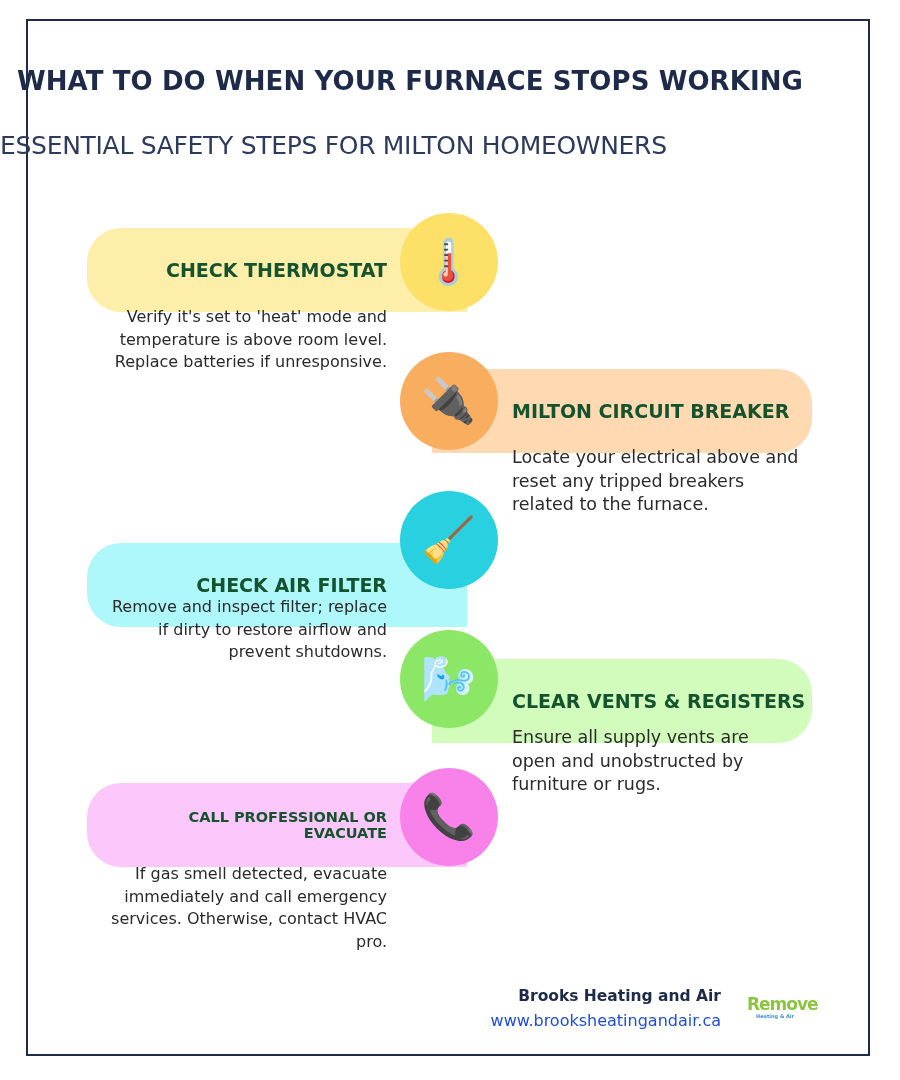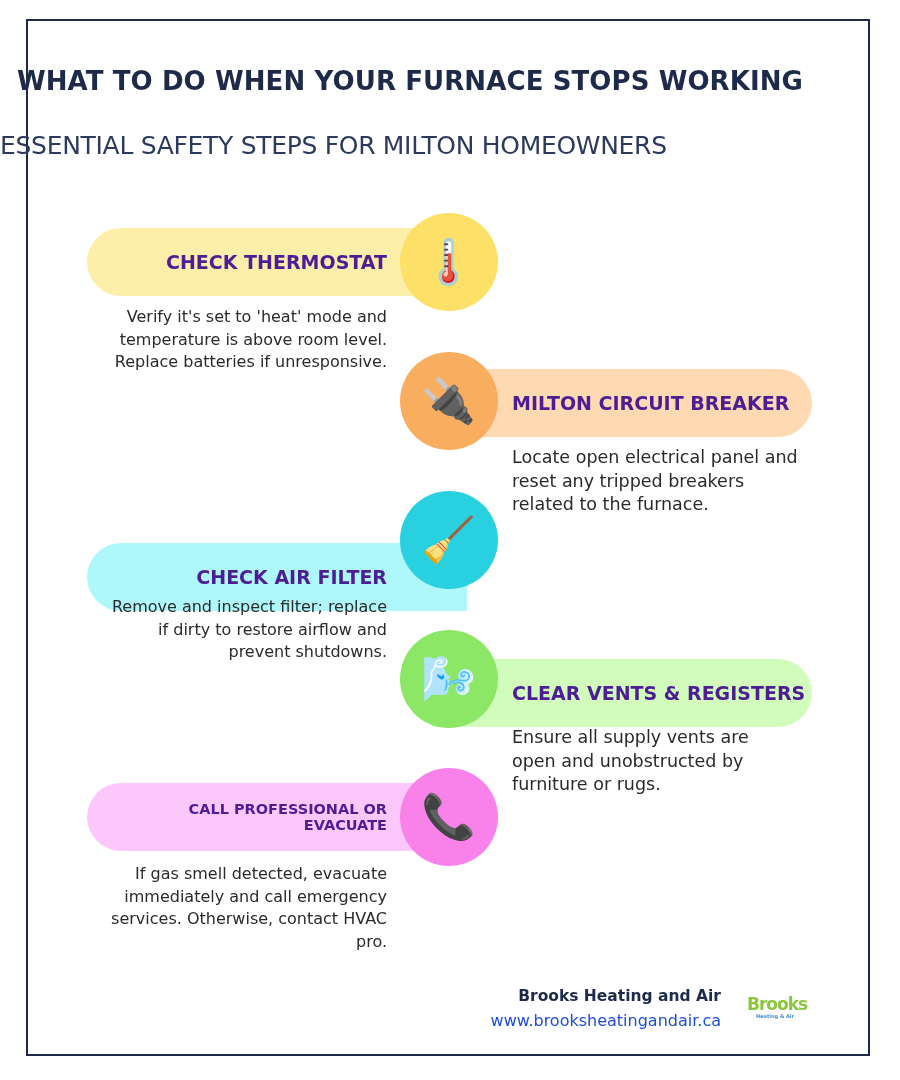--- a/index.html
+++ b/index.html
@@ -17,23 +17,23 @@
       position: absolute; left: 0; top: 66px; width: 820px; text-align: center;
       font-size: 26px; font-weight: bold; color: #1e2a4a; letter-spacing: 0.1px;
       font-family: "DejaVu Sans", sans-serif;
     }
     .subtitle {
       position: absolute; left: 0; top: 131px; width: 900px; text-align: left;
       font-size: 25px; color: #2c3a5e; font-weight: normal;
       font-family: "DejaVu Sans", sans-serif; letter-spacing: -0.3px;
     }
     .pill {
-      position: absolute; height: 68px; box-sizing: border-box;
+      position: absolute; height: 84px; box-sizing: border-box;
       display: flex; align-items: center;
-      font-weight: bold; color: #4c1d95;
+      font-weight: bold; color: #14532d;
       font-family: "DejaVu Sans", sans-serif;
     }
     .pill.left {
       left: 87px; width: 380px; border-radius: 34px 0 0 34px;
       justify-content: flex-end; padding-right: 80px; text-align: right;
       font-size: 19px;
     }
     .pill.right {
       left: 432px; width: 380px; border-radius: 0 34px 34px 0;
       justify-content: flex-start; padding-left: 80px;
@@ -81,21 +81,21 @@
   <span>🌡️</span>
 </div>
 <div class="desc left" style="top:306px;">Verify it's set to 'heat' mode and temperature is above room level. Replace batteries if unresponsive.</div>
 
 <div class="pill right" style="top:369px; background:#fed9b2;">
   <span>MILTON CIRCUIT BREAKER</span>
 </div>
 <div class="circle" style="left:400px; top:352px; background:#f9ad5f;">
   <span>🔌</span>
 </div>
-<div class="desc right" style="top:446px;">Locate open electrical panel and reset any tripped breakers related to the furnace.</div>
+<div class="desc right" style="top:446px;">Locate your electrical above and reset any tripped breakers related to the furnace.</div>
 
 <div class="pill left" style="top:507px; background:#aef7fb;margin-top:36px;">
   <span>CHECK AIR FILTER</span>
 </div>
 <div class="circle" style="left:400px; top:491px; background:#29d0e0;">
   <span>🧹</span>
 </div>
 <div class="desc left" style="top:590px; width:290px;margin-top:6px;">Remove and inspect filter; replace if dirty to restore airflow and prevent shutdowns.</div>
 
 <div class="pill right" style="top:647px; background:#d2fcbc;margin-top:12px;">
@@ -110,15 +110,15 @@
   <span style="display:block; width:200px;">CALL PROFESSIONAL OR EVACUATE</span>
 </div>
 <div class="circle" style="left:400px; top:768px; background:#f882ea;">
   <span>📞</span>
 </div>
 <div class="desc left" style="top:863px; width:290px;">If gas smell detected, evacuate immediately and call emergency services. Otherwise, contact HVAC pro.</div>
 
 <div class="footer-name">Brooks Heating and Air</div>
 <div class="footer-url">www.brooksheatingandair.ca</div>
 <div class="logo">
-  <div class="big">Brooks</div>
+  <div class="big">Remove</div>
   <div class="small">Heating &amp; Air</div>
 </div>
 
 </body></html>

